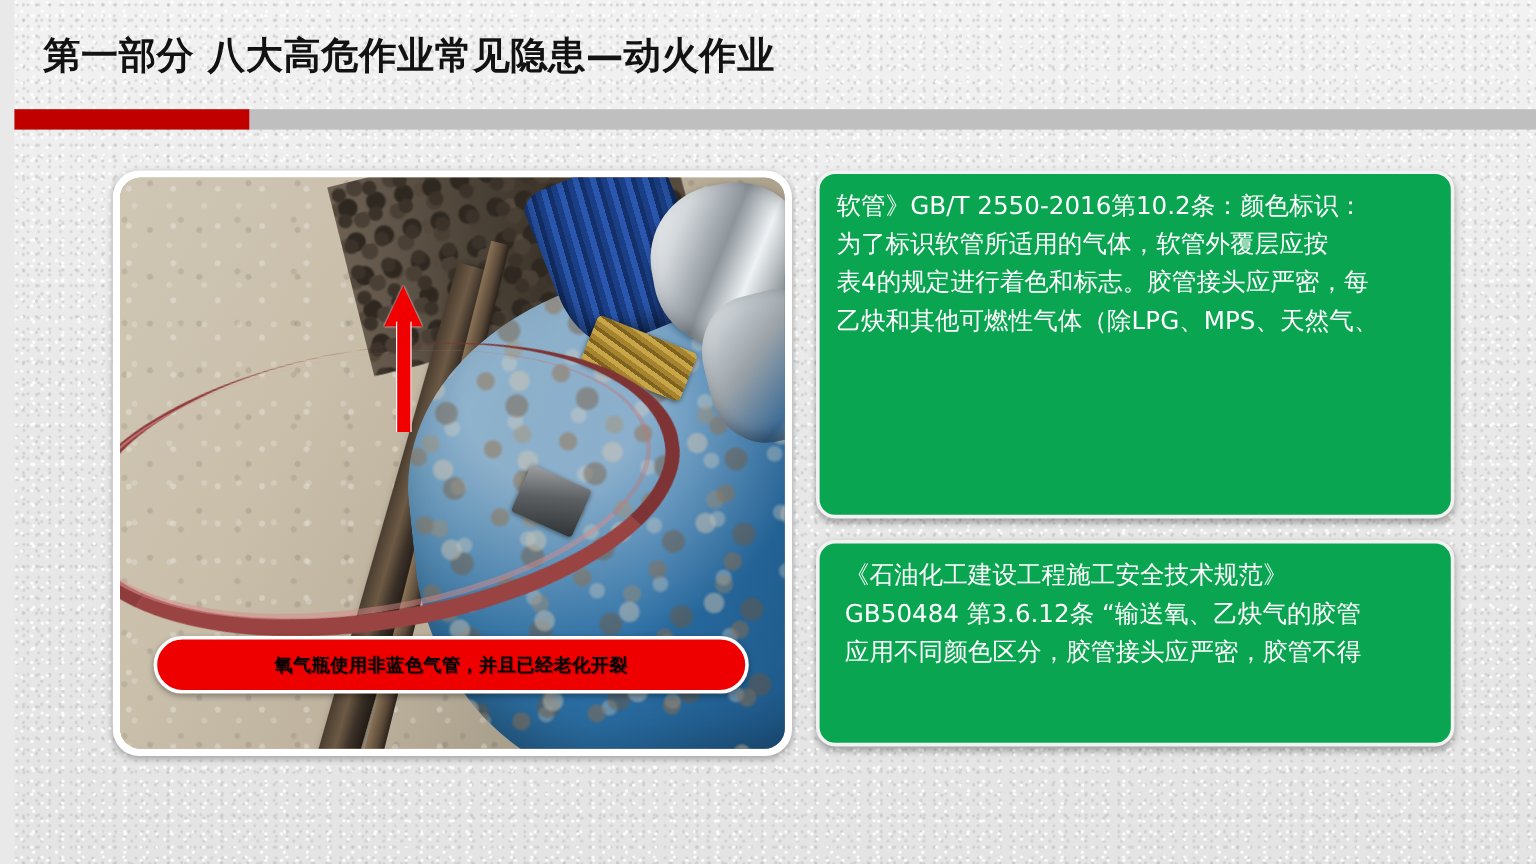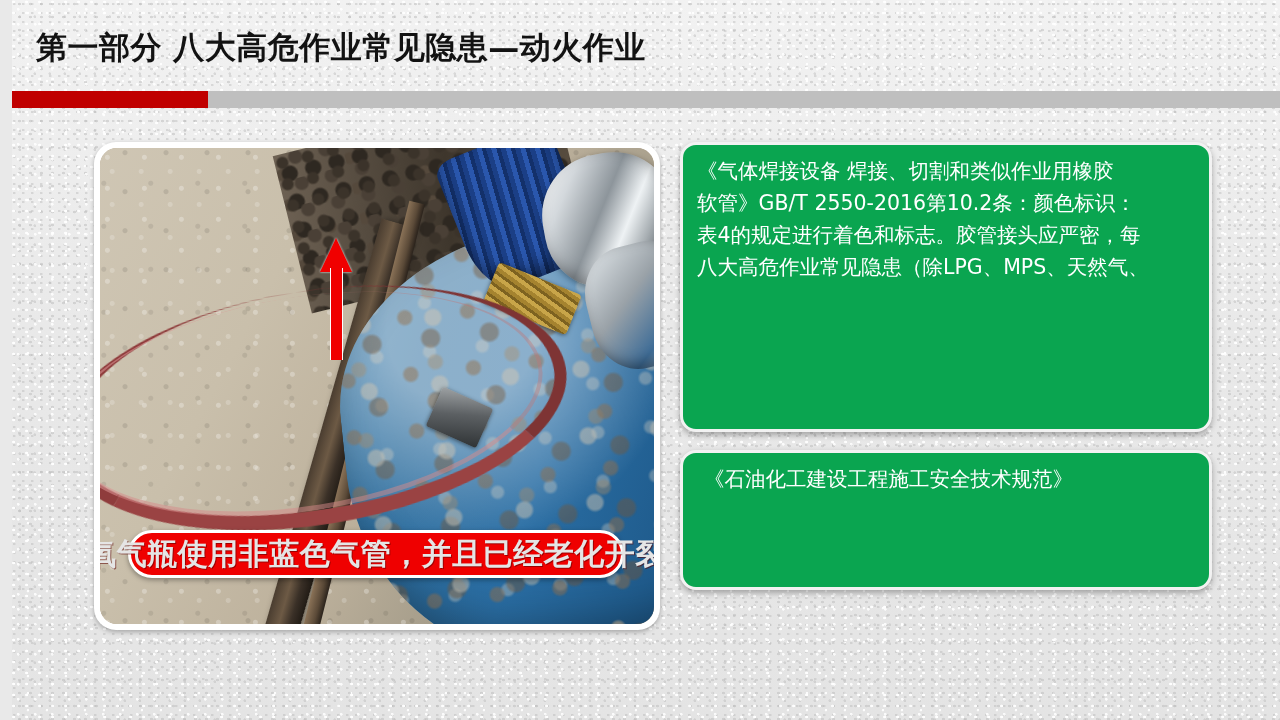--- a/index.html
+++ b/index.html
@@ -309,43 +309,43 @@
     background: #ef0000;
     border: 3px solid #ffffff;
     border-radius: 24px;
     box-sizing: border-box;
     display: flex;
     align-items: center;
     justify-content: center;
     box-shadow: 0 2px 5px rgba(0,0,0,.35);
   }
   .caption-text {
-    color: #e5e5e5;
-    font-size: 30px;
+    color: #000000;
+    font-size: 15px;
     font-weight: bold;
     letter-spacing: .5px;
     white-space: nowrap;
     text-shadow: 1px 1px 0 rgba(90,0,0,.55);
     text-align: right;
   }
 
   
   .note {
     position: absolute;
     left: 668px;
     width: 532px;
     background: #0aa550;
     border: 3px solid #f2f2f2;
     border-radius: 16px;
     box-sizing: border-box;
     box-shadow: 0 3px 6px rgba(0,0,0,.3);
     padding: 10px 14px 12px 14px;
   }
   .note-1 { top: 142px; height: 290px; }
-  .note-2 { top: 450px; height: 140px; padding-left: 21px; }
+  .note-2 { top: 450px; height: 172px; padding-left: 21px; }
   .note p {
     margin: 0;
     color: #ffffff;
     font-size: 20.5px;
     line-height: 32px;
     letter-spacing: 0;
     white-space: nowrap;
   }
 </style>
 </head>
@@ -380,23 +380,25 @@
         <div class="arrow-shaft"></div>
       </div>
 
       <div class="caption">
         <span class="caption-text">氧气瓶使用非蓝色气管，并且已经老化开裂</span>
       </div>
     </div>
   </div>
 
   <div class="note note-1">
-    <p>《气体焊接设备  焊接、切割和类似作业用橡胶</p>
     <p>软管》GB/T  2550-2016第10.2条：颜色标识：</p>
+    <p>为了标识软管所适用的气体，软管外覆层应按</p>
     <p>表4的规定进行着色和标志。胶管接头应严密，每</p>
-    <p>八大高危作业常见隐患（除LPG、MPS、天然气、</p>
+    <p>乙炔和其他可燃性气体（除LPG、MPS、天然气、</p>
   </div>
 
   <div class="note note-2">
     <p>《石油化工建设工程施工安全技术规范》</p>
+    <p>GB50484  第3.6.12条  “输送氧、乙炔气的胶管</p>
+    <p>应用不同颜色区分，胶管接头应严密，胶管不得</p>
   </div>
 
 </div>
 
 </body></html>

